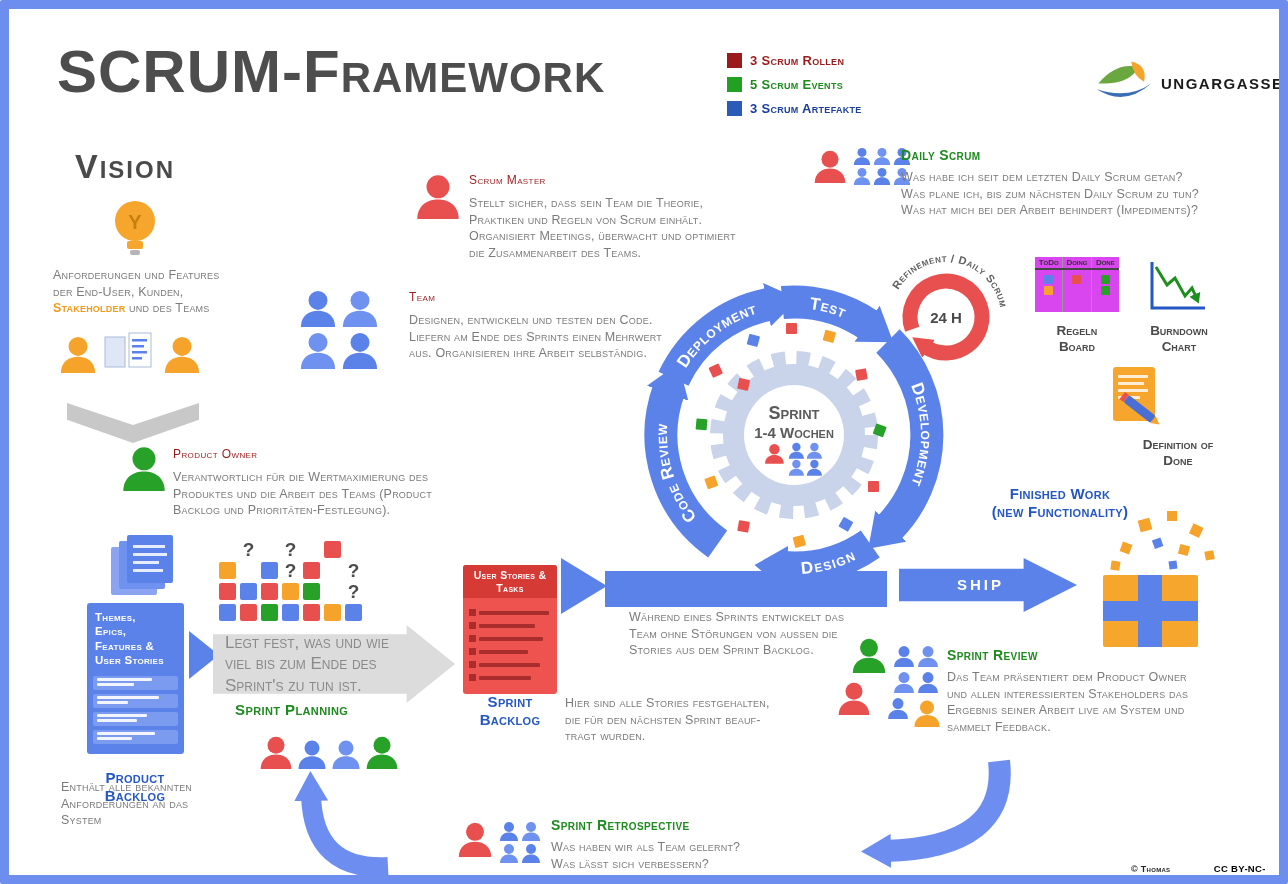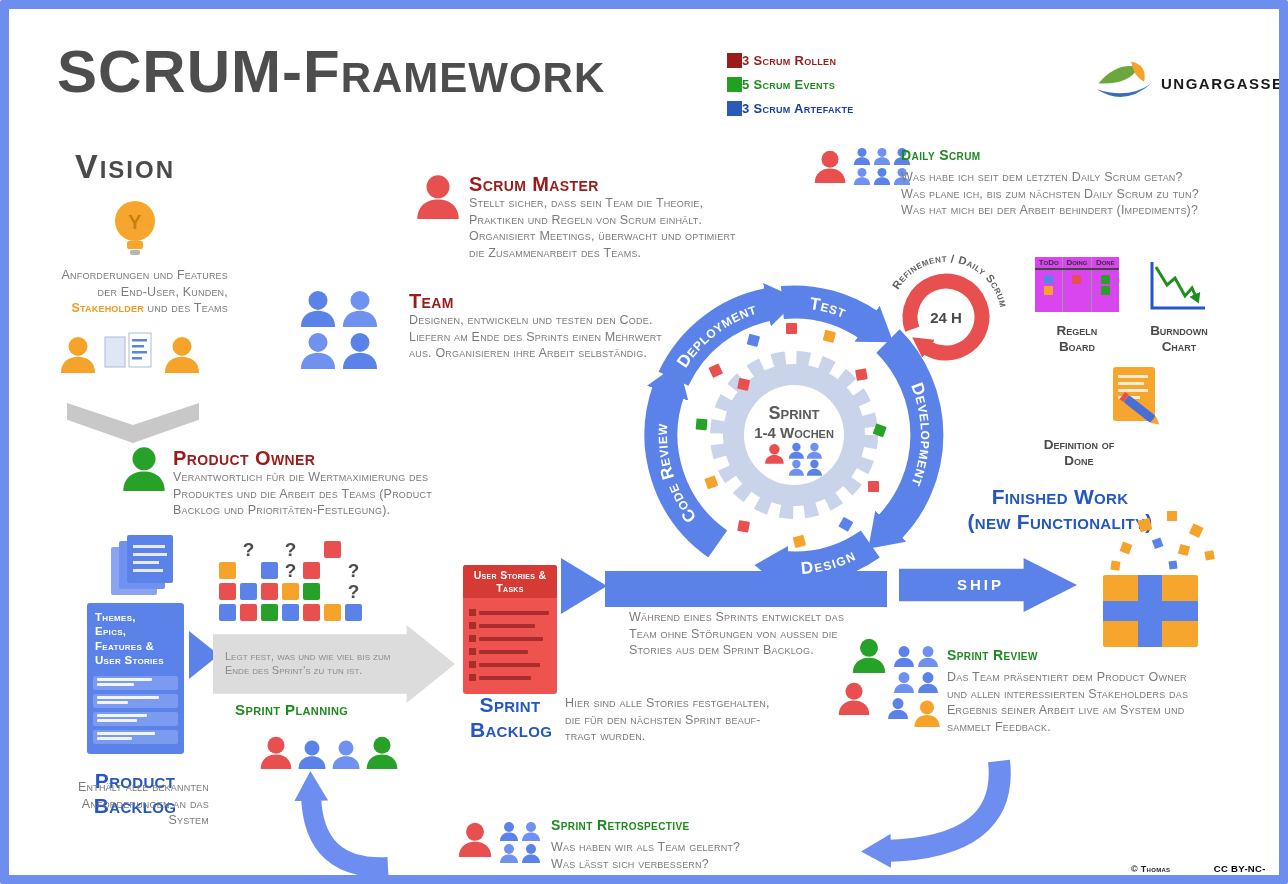--- a/index.html
+++ b/index.html
@@ -1,48 +1,48 @@
 <!DOCTYPE html>
 <html><head>
 <meta charset="utf-8">
 <style>
   html,body{margin:0;padding:0;background:#fff}
   .canvas{position:relative;width:1288px;height:884px;background:#fff;border:9px solid #6d8eef;
           border-radius:2px;box-sizing:border-box;overflow:hidden;
           font-family:"Liberation Sans",sans-serif;font-variant:small-caps;color:#4a4a4a}
   .abs{position:absolute}
   .gray{color:#7b7b7b;font-size:12.5px;line-height:1.32;letter-spacing:.2px}
-  .h-red{color:#9b1b1b;font-weight:bold;font-size:20px;letter-spacing:.4px}
+  .h-red{color:#9b1b1b;font-weight:normal;font-size:12px;letter-spacing:.4px}
   .h-green{color:#1f8a1f;font-weight:bold;font-size:14px;letter-spacing:.4px}
-  .h-blue{color:#2456c4;font-weight:bold;font-size:21px;line-height:1.18;letter-spacing:.3px;text-align:center}
+  .h-blue{color:#2456c4;font-weight:bold;font-size:15px;line-height:1.18;letter-spacing:.3px;text-align:center}
   .h-dark{color:#4a4a4a;font-weight:bold;font-size:13.5px;line-height:1.15;text-align:center}
   .title{font-size:60px;color:#4d4d4d;letter-spacing:1px;white-space:nowrap}
   .t-bold{font-weight:900}
   .t-rest{font-weight:600}
   .legend{display:flex;flex-direction:column;gap:9px}
-  .lg-row{display:flex;align-items:center;}
+  .lg-row{display:flex;align-items:center;gap:8px}
   .lg-sq{width:15px;height:15px;display:inline-block}
   .lg-lab{font-size:13px;font-weight:bold;letter-spacing:.3px}
   .logo{display:flex;align-items:center;gap:6px}
   .logo-text{font-size:15px;font-weight:bold;color:#1a1a1a;letter-spacing:1.5px;font-variant:normal}
   .vision-h{font-size:34px;font-weight:bold;letter-spacing:2px;color:#4a4a4a}
-  .center{text-align:right}
+  .center{text-align:left}
   .hl{color:#f29b1d;font-weight:bold}
   .chevron{width:132px;height:40px;background:#c8c8c8;
            clip-path:polygon(0 0,50% 55%,100% 0,100% 42%,50% 100%,0 42%)}
   .p{display:block}
   .sq{width:17px;height:17px;border-radius:2px}
   .sq-red{background:#e8504f}.sq-blue{background:#5b82e8}.sq-green{background:#27a127}.sq-orange{background:#f5a32a}
   .sp{width:17px;height:17px;background:transparent}
   .qm{width:17px;height:17px;text-align:center;font:bold 19px/17px "Liberation Sans",sans-serif;color:#4c4c4c;font-variant:normal}
   .prow{display:flex;gap:4px;margin-bottom:4px}
   .gray-arrow{width:242px;height:78px;background:#dcdcdc;
      clip-path:polygon(0 12%,80% 12%,80% 0,100% 50%,80% 100%,80% 88%,0 88%);
      display:flex;align-items:center}
-  .gray-arrow .txt{padding-left:12px;width:168px;color:#8a8a8a;font-size:11px;line-height:1.25}
+  .gray-arrow .txt{padding-left:12px;width:168px;color:#8a8a8a;font-size:17px;line-height:1.25}
   .pb-box{width:97px;background:#5b82e8;border-radius:3px;padding:5px 0 6px}
   .pb-head{padding:2px 8px 4px;color:#fff;font-weight:bold;font-size:11.5px;line-height:1.25;letter-spacing:.3px}
   .pb-row{background:#7b9bf0;height:14px;margin:4px 6px;border-radius:2px;padding:2px 4px;box-sizing:border-box}
   .pb-line{height:3px;background:#fff;opacity:.9;border-radius:1px;margin-bottom:2px}
   .sb-box{width:94px;background:#ef5350;border-radius:3px;overflow:hidden}
   .sb-head{background:#d63a35;color:#fff;font-weight:bold;font-size:10.5px;line-height:1.2;text-align:center;padding:4px 5px;letter-spacing:.3px}
   .sb-body{padding:5px 6px 7px}
   .sb-row{display:flex;align-items:center;gap:3px;margin:6px 0}
   .sb-bullet{width:7px;height:7px;background:#aa2d2d;flex:0 0 auto}
   .sb-bar{height:4px;background:#aa2d2d;border-radius:1px}
@@ -343,21 +343,21 @@
     <rect x="13" y="10" width="30" height="3" fill="#fff" opacity=".8"></rect>
     <rect x="13" y="17" width="26" height="3" fill="#fff" opacity=".8"></rect>
     <rect x="13" y="24" width="30" height="3" fill="#fff" opacity=".8"></rect>
     <rect x="13" y="31" width="22" height="3" fill="#fff" opacity=".8"></rect>
     <g transform="translate(24,30) rotate(38)">
       <rect x="0" y="0" width="34" height="9" rx="2" fill="#4a6fd4"></rect>
       <polygon points="34,0 42,4.5 34,9" fill="#f5a32a"></polygon>
       <rect x="-5" y="0" width="5" height="9" fill="#e8504f"></rect>
     </g>
   </svg>
-  <div class="abs h-dark" style="left:1028px;top:428px;width:84px">Definition of Done</div>
+  <div class="abs h-dark" style="left:1127px;top:428px;width:84px">Definition of Done</div>
 
   <div class="abs h-blue" style="left:956px;top:476px;width:190px">
     <div>Finished Work</div>
     <div>(new Functionality)</div>
   </div>
   <div class="abs ship" style="left:890px;top:549px"><span>SHIP</span></div>
   <svg class="abs" style="left:1072px;top:496px" width="140" height="150" viewBox="0 0 140 150">
     <g>
       <rect x="40" y="38" width="10" height="10" fill="#f5a32a" transform="rotate(20 45 43)"></rect>
       <rect x="58" y="14" width="12" height="12" fill="#f5a32a" transform="rotate(-15 64 20)"></rect>

